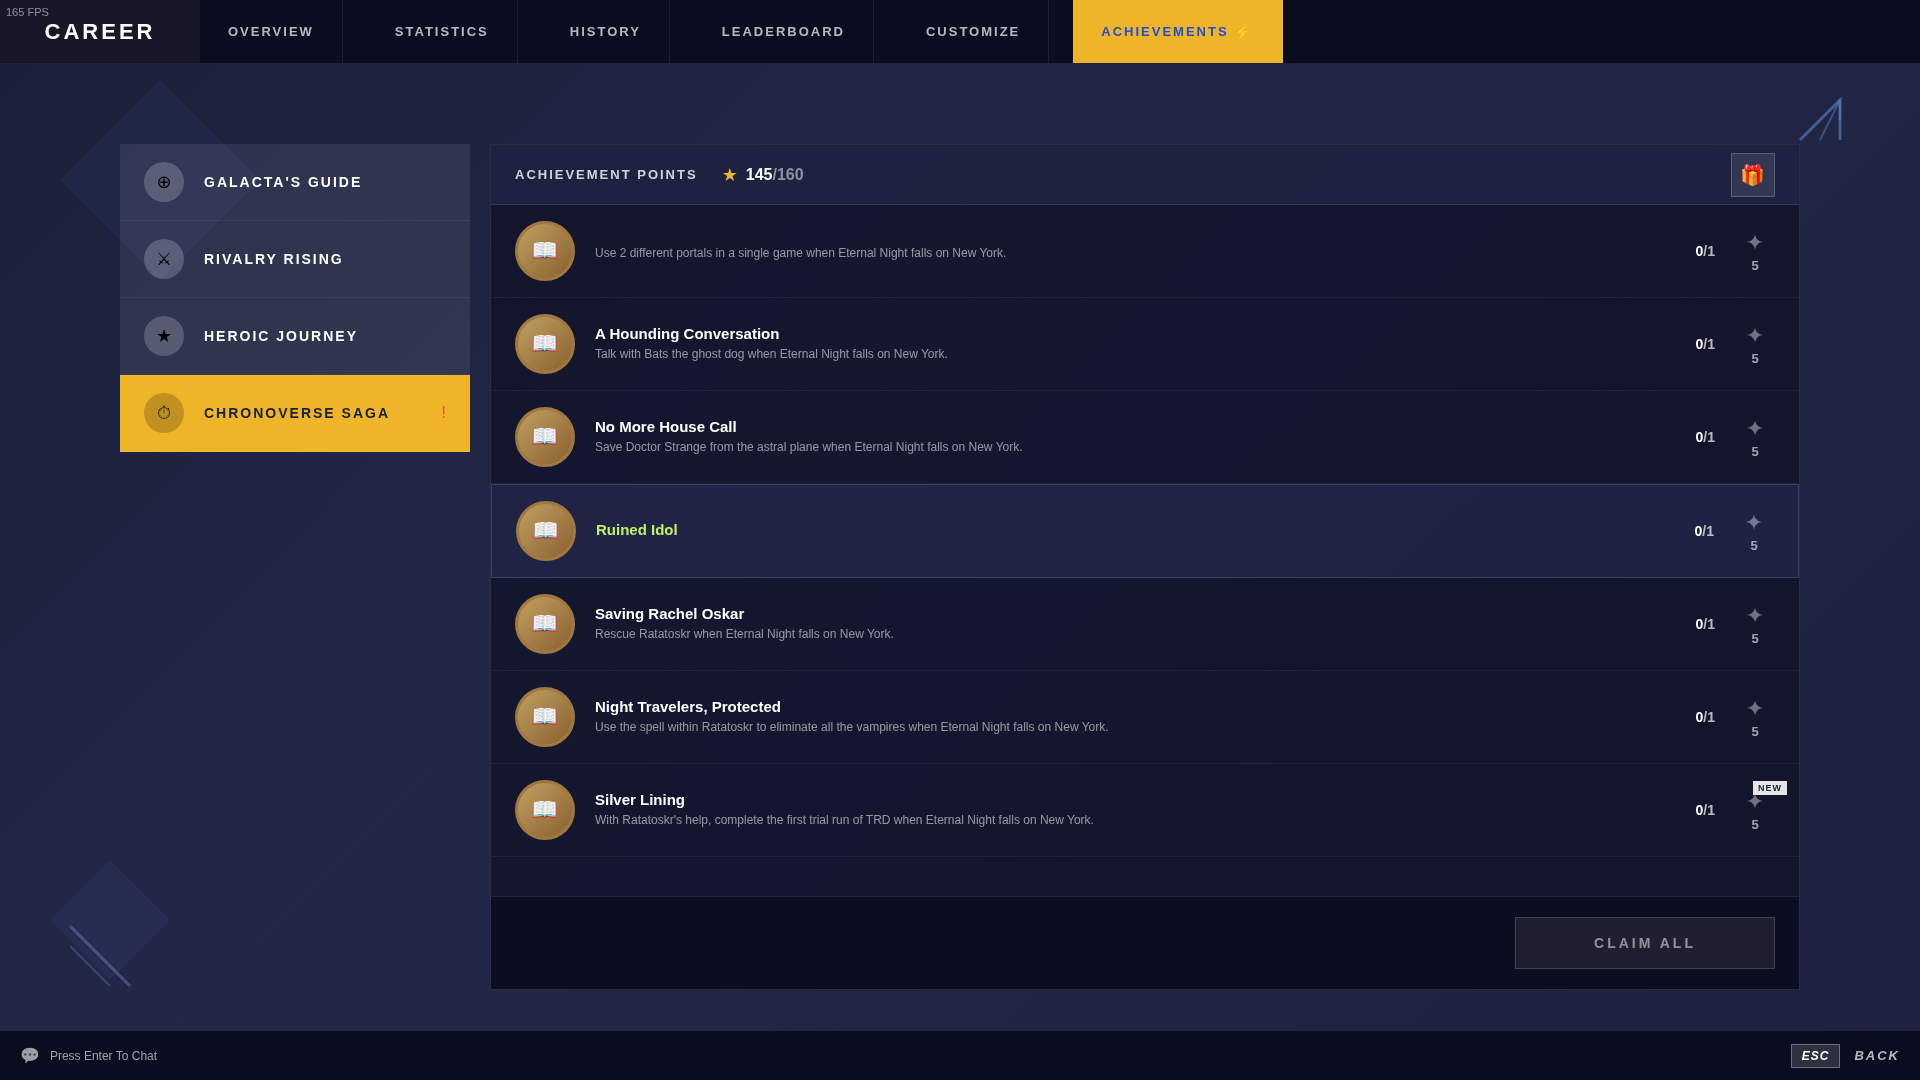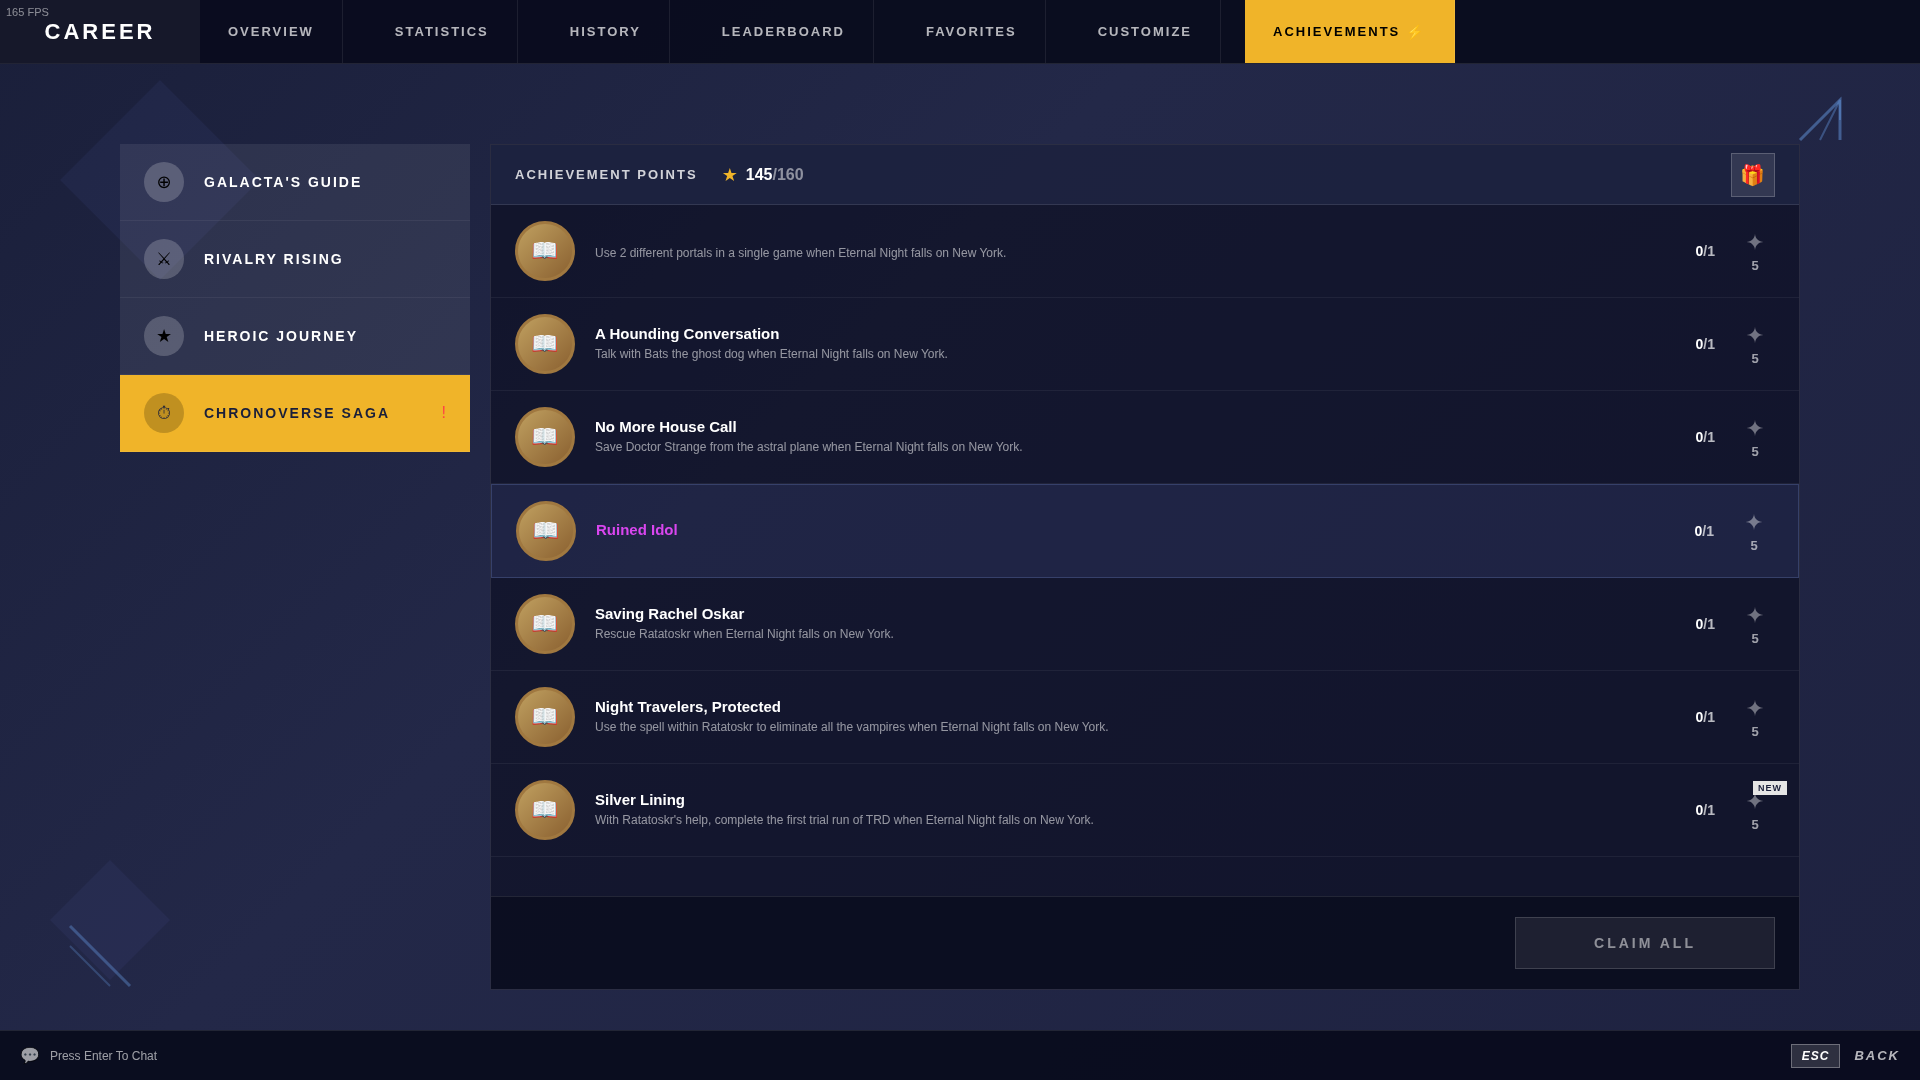--- a/index.html
+++ b/index.html
@@ -97,21 +97,21 @@
       font-size: 13px;
       font-weight: 700;
       letter-spacing: 2px;
       text-transform: uppercase;
       cursor: pointer;
       border-right: 1px solid rgba(255,255,255,0.08);
       transition: background 0.2s;
     }
     .nav-item.active {
       background: #f0b429;
-      color: #000000;
+      color: #1d4ed8;
       position: relative;
     }
     .nav-item.active::after {
       content: '⚡';
       font-size: 14px;
       margin-left: 6px;
     }
 
     
     .main-content {
@@ -298,21 +298,21 @@
       padding: 0 20px;
     }
 
     .achievement-name {
       font-size: 15px;
       font-weight: 700;
       color: #ffffff;
       margin-bottom: 4px;
     }
     .achievement-item.highlighted .achievement-name {
-      color: #d946ef;
+      color: #bef264;
     }
 
     .achievement-desc {
       font-size: 12px;
       color: rgba(255,255,255,0.55);
       line-height: 1.4;
     }
 
     .achievement-progress {
       font-size: 14px;
@@ -472,21 +472,20 @@
 
 <nav class="top-nav">
   <div class="nav-logo">
     <span class="nav-logo-text">CAREER</span>
   </div>
   <div class="nav-items">
     <div class="nav-item">OVERVIEW</div>
     <div class="nav-item">STATISTICS</div>
     <div class="nav-item">HISTORY</div>
     <div class="nav-item">LEADERBOARD</div>
-    <div class="nav-item">FAVORITES</div>
     <div class="nav-item">CUSTOMIZE</div>
     <div class="nav-item active">ACHIEVEMENTS</div>
   </div>
 </nav>
 
 <div class="main-content">
 
   <aside class="sidebar">
     <div class="sidebar-item">
       <div class="sidebar-icon">⊕</div>

